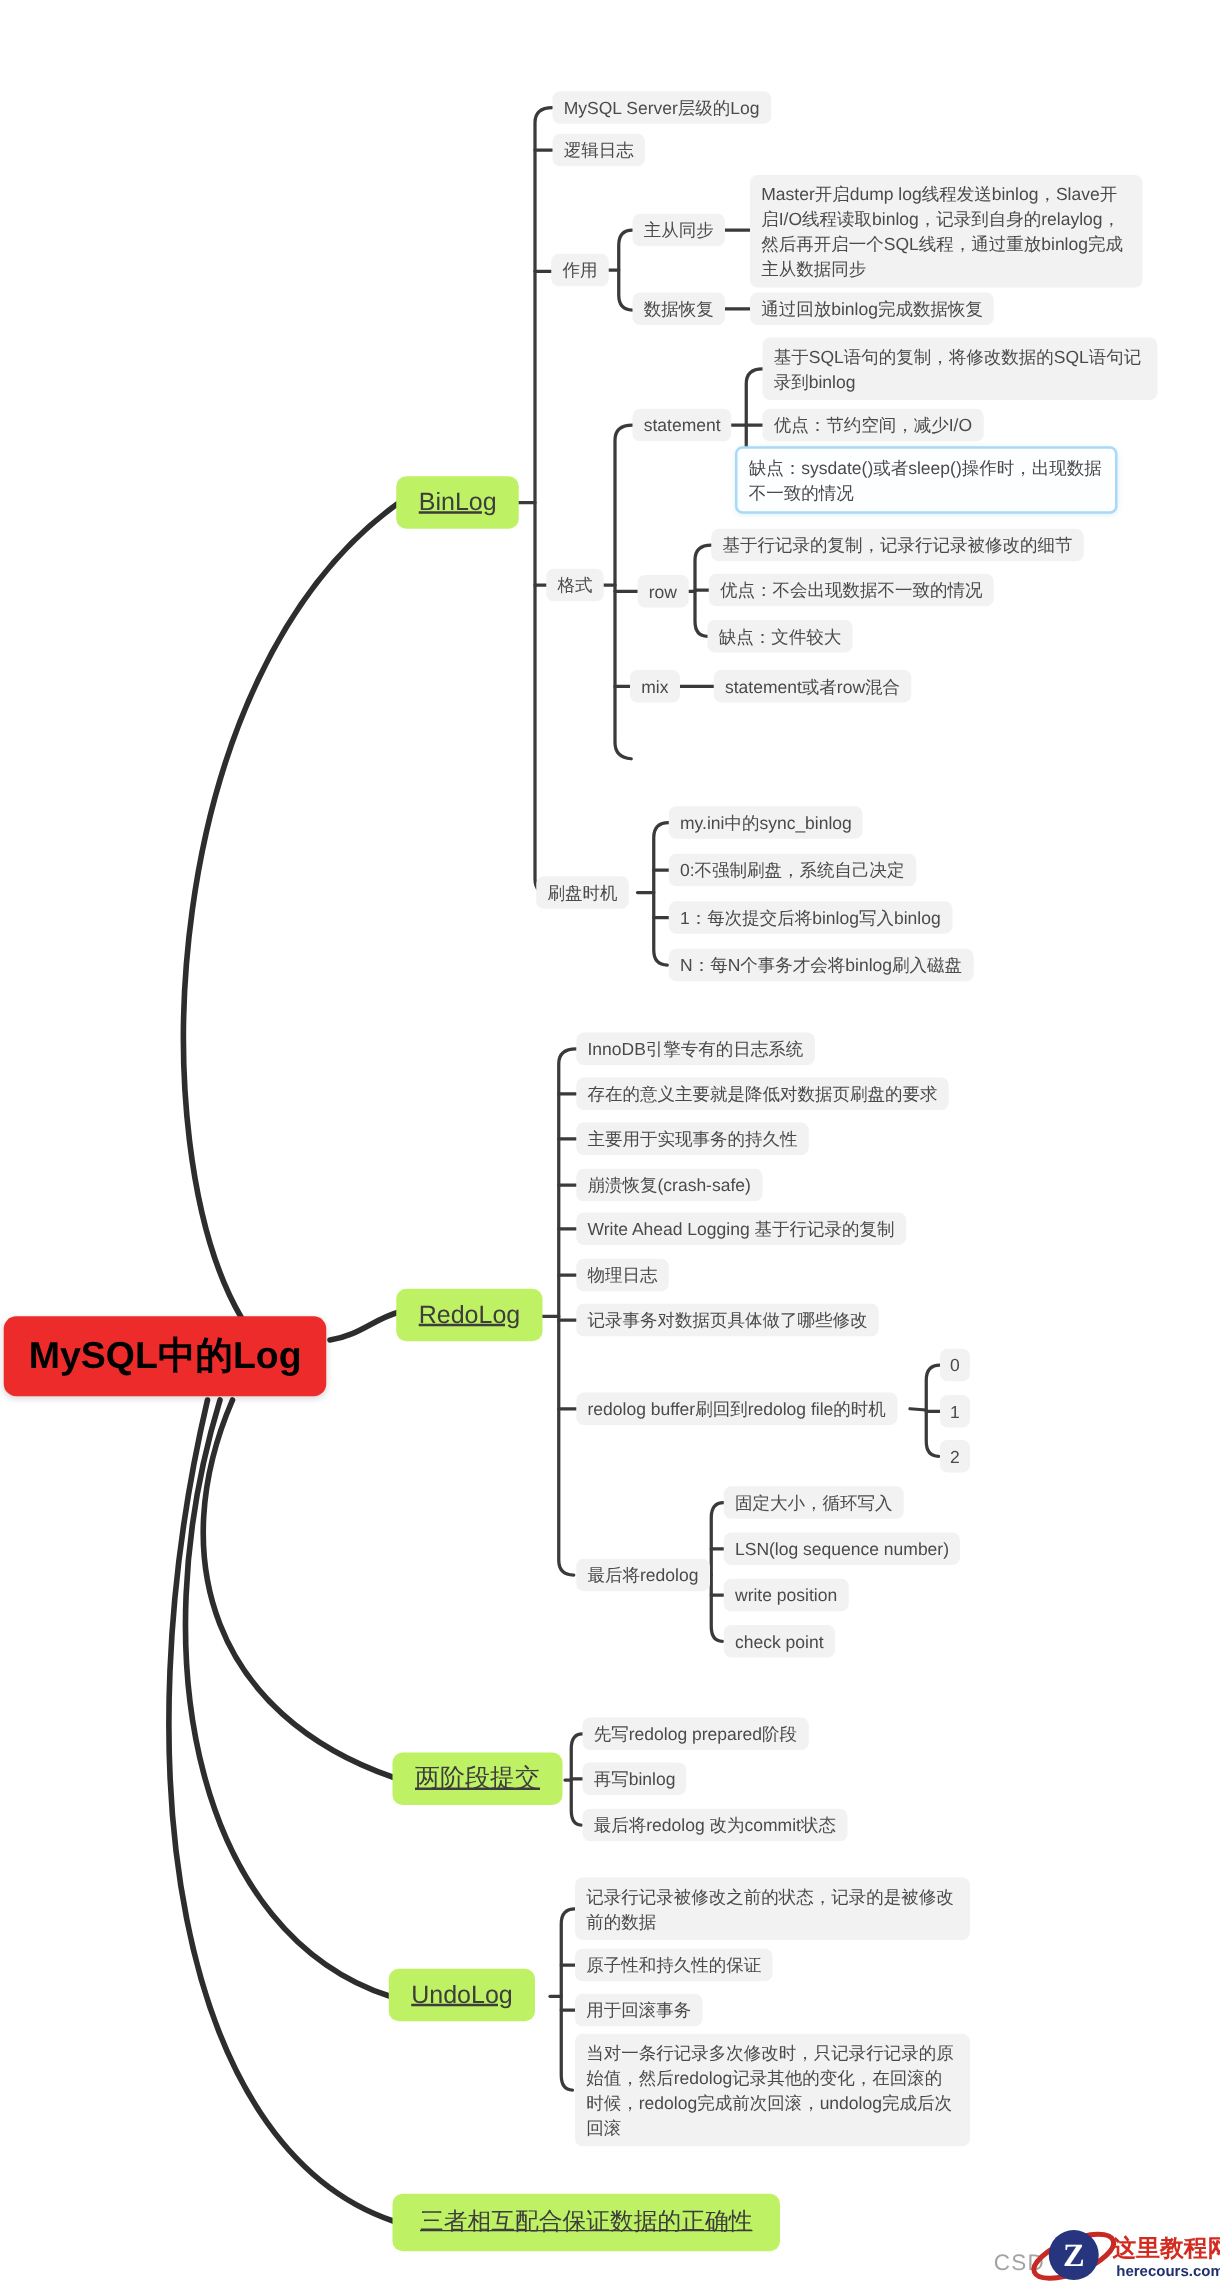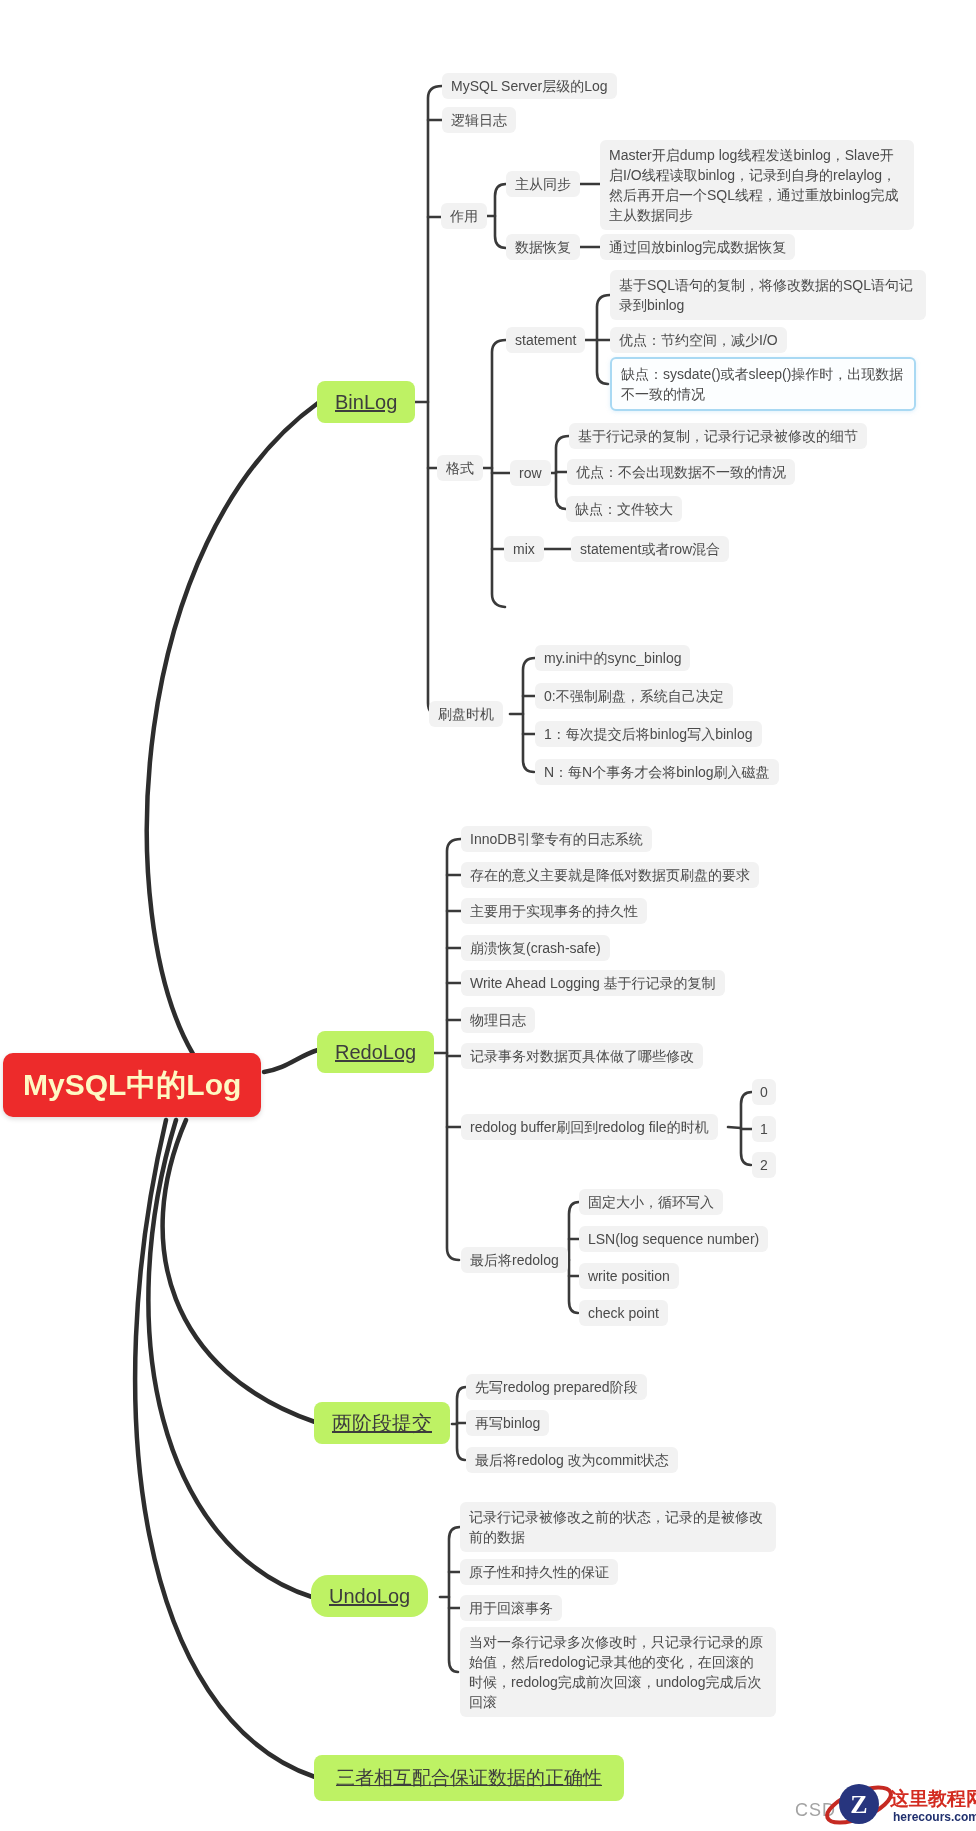--- a/index.html
+++ b/index.html
@@ -6,21 +6,21 @@
   #canvas{position:relative;width:976px;height:1831px;background:#ffffff;overflow:hidden;
           font-family:"Liberation Sans","DejaVu Sans",sans-serif;}
   .wires{position:absolute;left:0;top:0;z-index:0;}
   .node{position:absolute;z-index:1;box-sizing:border-box;}
   .item{background:#f2f2f2;color:#4a4a4a;font-size:14px;line-height:20px;
         padding:3px 9px;border-radius:6px;white-space:nowrap;}
   .multi{white-space:normal;padding:5px 9px;}
   .hl{background:#fcfeff;border:2px solid #a9d9f3;box-shadow:0 1px 4px rgba(160,210,240,.35);}
   .branch{background:#bef264;color:#3d3d3d;font-size:20px;line-height:26px;
           padding:8px 18px;border-radius:8px;white-space:nowrap;text-decoration:underline;}
-  .root{background:#ed2b2b;color:#fef9c3;font-size:30px;line-height:40px;font-weight:bold;
+  .root{background:#ed2b2b;color:#000000;font-size:30px;line-height:40px;font-weight:bold;
         padding:12px 20px;border-radius:10px;white-space:nowrap;box-shadow:0 2px 5px rgba(0,0,0,.15);}
   .big{font-size:19px;line-height:26px;padding:10px 22px;}
   .opt{padding:3px 8px;}
   
   .wm-csdn{position:absolute;z-index:1;color:#a3a3a3;font-size:18px;letter-spacing:1px;}
   .wm-site{position:absolute;z-index:3;color:#d32b20;font-size:19px;font-weight:bold;white-space:nowrap;}
   .wm-url{position:absolute;z-index:3;color:#20306e;font-size:12px;font-weight:bold;white-space:nowrap;}
   .wm-logo{position:absolute;z-index:2;}
 </style>
 </head>
@@ -110,21 +110,21 @@
   <div class="node item" style="left:506px;top:171px;">主从同步</div>
   <div class="node item multi" style="left:600px;top:140px;width:314px;">Master开启dump log线程发送binlog，Slave开启I/O线程读取binlog，记录到自身的relaylog，然后再开启一个SQL线程，通过重放binlog完成主从数据同步</div>
   <div class="node item" style="left:506px;top:234px;">数据恢复</div>
   <div class="node item" style="left:600px;top:234px;">通过回放binlog完成数据恢复</div>
 
   <div class="node item" style="left:437px;top:455px;">格式</div>
 
   <div class="node item" style="left:506px;top:327px;">statement</div>
   <div class="node item multi" style="left:610px;top:270px;width:316px;">基于SQL语句的复制，将修改数据的SQL语句记录到binlog</div>
   <div class="node item" style="left:610px;top:327px;">优点：节约空间，减少I/O</div>
-  <div class="node item multi hl" style="left:610px;top:357px;width:306px;">缺点：sysdate()或者sleep()操作时，出现数据不一致的情况</div>
+  <div class="node item multi hl" style="left:588px;top:357px;width:306px;">缺点：sysdate()或者sleep()操作时，出现数据不一致的情况</div>
 
   <div class="node item" style="left:510px;top:460px;">row</div>
   <div class="node item" style="left:569px;top:423px;">基于行记录的复制，记录行记录被修改的细节</div>
   <div class="node item" style="left:567px;top:459px;">优点：不会出现数据不一致的情况</div>
   <div class="node item" style="left:566px;top:496px;">缺点：文件较大</div>
 
   <div class="node item" style="left:504px;top:536px;">mix</div>
   <div class="node item" style="left:571px;top:536px;">statement或者row混合</div>
 
 
@@ -153,21 +153,21 @@
   <div class="node item" style="left:579px;top:1189px;">固定大小，循环写入</div>
   <div class="node item" style="left:579px;top:1226px;">LSN(log sequence number)</div>
   <div class="node item" style="left:579px;top:1263px;">write position</div>
   <div class="node item" style="left:579px;top:1300px;">check point</div>
 
   <div class="node branch" style="left:314px;top:1402px;">两阶段提交</div>
   <div class="node item" style="left:466px;top:1374px;">先写redolog prepared阶段</div>
   <div class="node item" style="left:466px;top:1410px;">再写binlog</div>
   <div class="node item" style="left:466px;top:1447px;">最后将redolog 改为commit状态</div>
 
-  <div class="node branch" style="left:311px;top:1575px;border-radius:17px;">UndoLog</div>
+  <div class="node branch" style="left:311px;top:1575px;">UndoLog</div>
   <div class="node item multi" style="left:460px;top:1502px;width:316px;">记录行记录被修改之前的状态，记录的是被修改前的数据</div>
   <div class="node item" style="left:460px;top:1559px;">原子性和持久性的保证</div>
   <div class="node item" style="left:460px;top:1595px;">用于回滚事务</div>
   <div class="node item multi" style="left:460px;top:1627px;width:316px;">当对一条行记录多次修改时，只记录行记录的原始值，然后redolog记录其他的变化，在回滚的时候，redolog完成前次回滚，undolog完成后次回滚</div>
 
   <div class="node branch big" style="left:314px;top:1755px;">三者相互配合保证数据的正确性</div>
 
   <div class="wm-csdn" style="left:795px;top:1800px;">CSD</div>
   <svg class="wm-logo" style="left:818px;top:1776px;" width="84" height="55" viewBox="0 0 84 55">
     <ellipse cx="41" cy="29" rx="34" ry="13" fill="none" stroke="#c62a22" stroke-width="4" transform="rotate(-22 41 29)"></ellipse>

